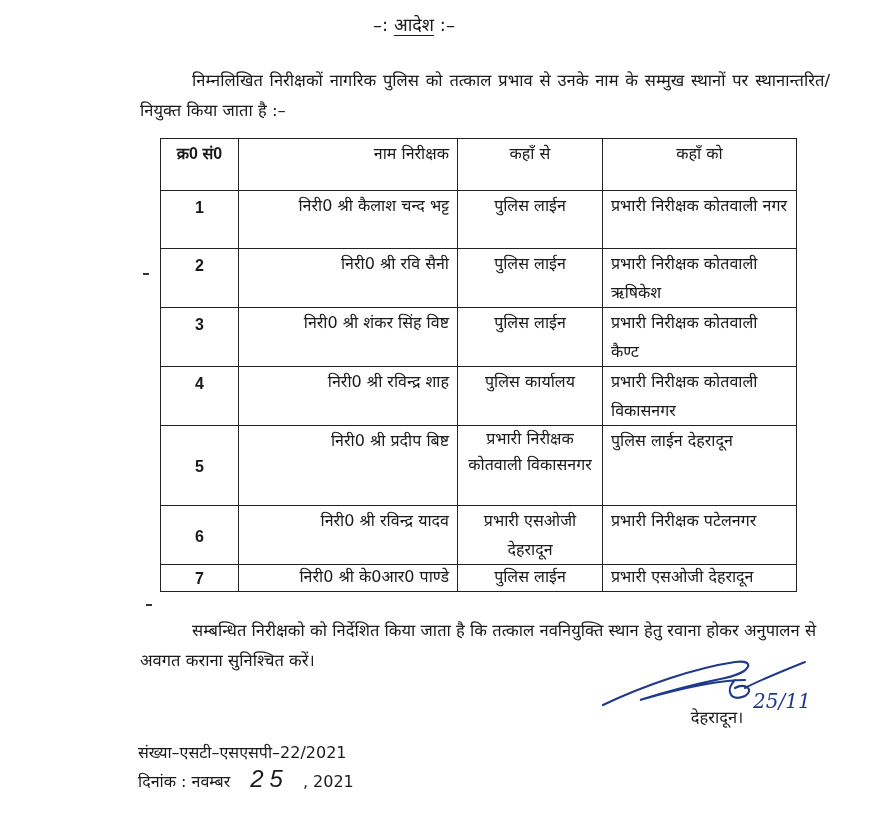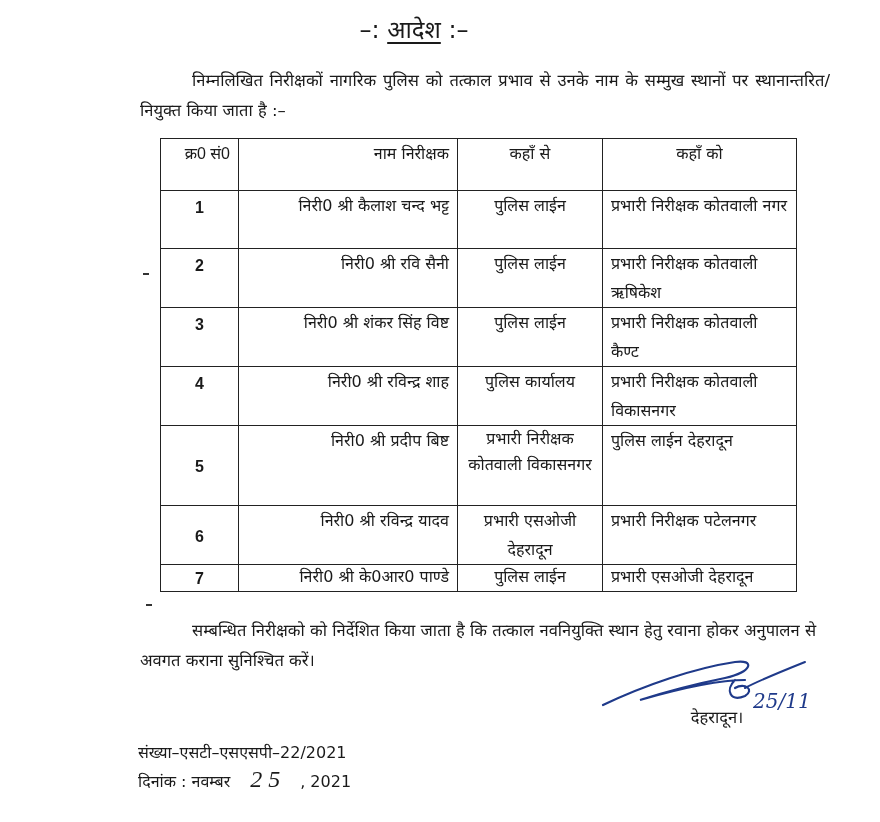--- a/index.html
+++ b/index.html
@@ -1,53 +1,53 @@
 <!DOCTYPE html>
 <html><head>
 <meta charset="utf-8">
 <style>
   html, body { margin:0; padding:0; background:#ffffff; }
   body { width:880px; height:822px; position:relative; overflow:hidden;
          font-family:"DejaVu Sans", "Liberation Sans", sans-serif; color:#1a1a1a; }
   .abs { position:absolute; }
-  .title { left:0; width:828px; top:12px; text-align:center; font-size:24px; }
+  .title { left:0; width:828px; top:12px; text-align:center; font-size:18px; }
   .title .u { text-decoration:underline; text-underline-offset:4px; }
   .para { left:140px; width:690px; font-size:16.5px; line-height:30px; }
   .p1 { top:66px; text-indent:52px; text-align:justify; text-align-last:left; }
   table.grid { position:absolute; left:160px; top:138px; border-collapse:collapse; }
   table.grid td { border:1.6px solid #222; vertical-align:top; font-size:16px; line-height:29px; padding:0 8px; }
   .c1 { width:61px; text-align:center; font-weight:bold; font-family:"Liberation Sans", sans-serif; padding-top:2px !important; }
   .c2 { width:198px; text-align:right; }
   .c3 { width:128px; text-align:center; }
   .c4 { width:177px; text-align:left; }
   td.mid { vertical-align:middle !important; }
   .hdr td { height:49px; }
   .p2 { top:616px; text-indent:52px; }
   .sig { left:585px; top:650px; width:230px; }
   .sigtext { left:612px; top:706px; width:210px; font-size:16.5px; line-height:24px; text-align:center; }
   .ref { left:138px; top:740px; font-size:16px; line-height:26px; }
-  .ref .hand { font-family:Liberation Serif, serif; font-size:24px; font-style:italic; letter-spacing:6px; margin:0 14px 12px 20px; }
+  .ref .hand { font-family:Liberation Sans, sans-serif; font-size:24px; font-style:italic; letter-spacing:6px; margin:0 14px 12px 20px; }
   .mark { width:6px; height:2px; background:#333; }
 </style>
 </head>
 <body>
 
 <div class="abs title">
   <span>–: </span><span class="u">आदेश</span><span> :–</span>
 </div>
 
 <div class="abs para p1">निम्नलिखित निरीक्षकों नागरिक पुलिस को तत्काल प्रभाव से उनके नाम के सम्मुख स्थानों पर स्थानान्तरित/नियुक्त किया जाता है :–</div>
 
 <div class="abs mark" style="left:143px; top:273px;"></div>
 <div class="abs mark" style="left:146px; top:604px;"></div>
 
 <table class="grid">
   <tbody>
       <tr class="hdr">
-    <td class="c1" style="font-weight:normal; line-height:25px;text-align:right;">क्र0 सं0</td>
+    <td class="c1" style="font-weight:bold; line-height:25px;">क्र0 सं0</td>
     <td class="c2">नाम निरीक्षक</td>
     <td class="c3">कहाँ से</td>
     <td class="c4" style="text-align:center;margin-top:29px;">कहाँ को</td>
   </tr>
   <tr style="height:58px;">
     <td class="c1">1</td>
     <td class="c2">निरी0 श्री कैलाश चन्द भट्ट</td>
     <td class="c3">पुलिस लाईन</td>
     <td class="c4">प्रभारी निरीक्षक कोतवाली नगर</td>
   </tr>

